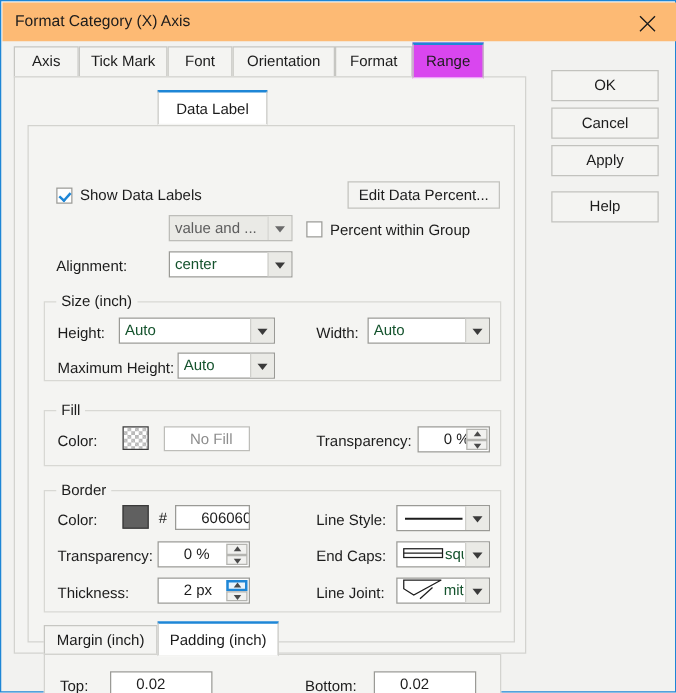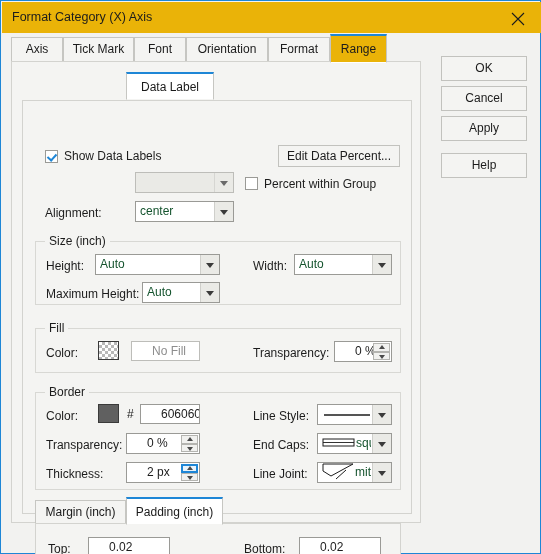--- a/index.html
+++ b/index.html
@@ -24,21 +24,21 @@
     height: 554px;
     box-sizing: border-box;
     border: 1px solid #1e86d6;
     background: #f2f2f0;
   }
   .titlebar {
     position: absolute;
     left: 1px; top: 1px;
     width: 539px;
     height: 31px;
-    background: #eab308;
+    background: #fdba74;
     box-sizing: border-box;
   }
   .title-text {
     position: absolute;
     left: 10px;
     top: 8px;
     font-size: 12.5px;
     color: #1c1c1c;
     white-space: nowrap;
   }
@@ -69,21 +69,21 @@
     text-align: center;
     line-height: 23px;
     font-size: 12px;
     color: #1c1c1c;
     white-space: nowrap;
     cursor: default;
   }
   .tab.active {
     top: 0px;
     height: 29px;
-    background: #eab308;
+    background: #d946ef;
     border: 1px solid #c6c6c2;
     border-top: 2px solid #1e86d6;
     border-bottom: 1px solid #ffffff;
     line-height: 27px;
     z-index: 5;
     text-align: center;
   }
 
   
   .page-panel {
@@ -322,20 +322,21 @@
     </div>
 
     <div class="subpanel" style="left:10px; top:38px; width:390px; height:414px;">
 
       <div class="cbox checked" style="left:22px; top:49px;"></div>
       <div class="lbl" style="left:41px; top:48px;">Show Data Labels</div>
 
       <div class="btn" style="left:255px; top:44px; width:122px; height:22px; line-height:20px;">Edit Data Percent...</div>
 
       <div class="combo disabled" style="left:112px; top:71px; width:99px; height:21px;">
+        <span class="cval">value and ...</span>
         <span class="arrow"></span>
       </div>
 
       <div class="cbox" style="left:222px; top:76px;"></div>
       <div class="lbl" style="left:241px; top:76px;">Percent within Group</div>
 
       <div class="lbl" style="left:22px; top:105px;">Alignment:</div>
       <div class="combo" style="left:112px; top:100px; width:99px; height:21px;">
         <span class="cval">center</span>
         <span class="arrow"></span>

